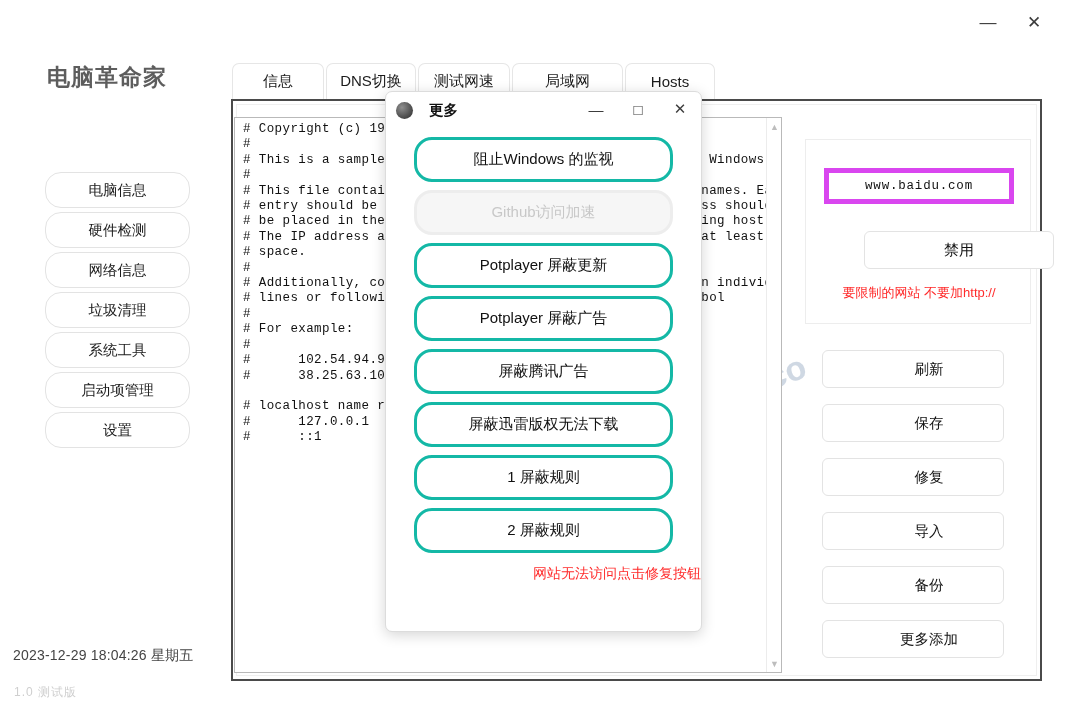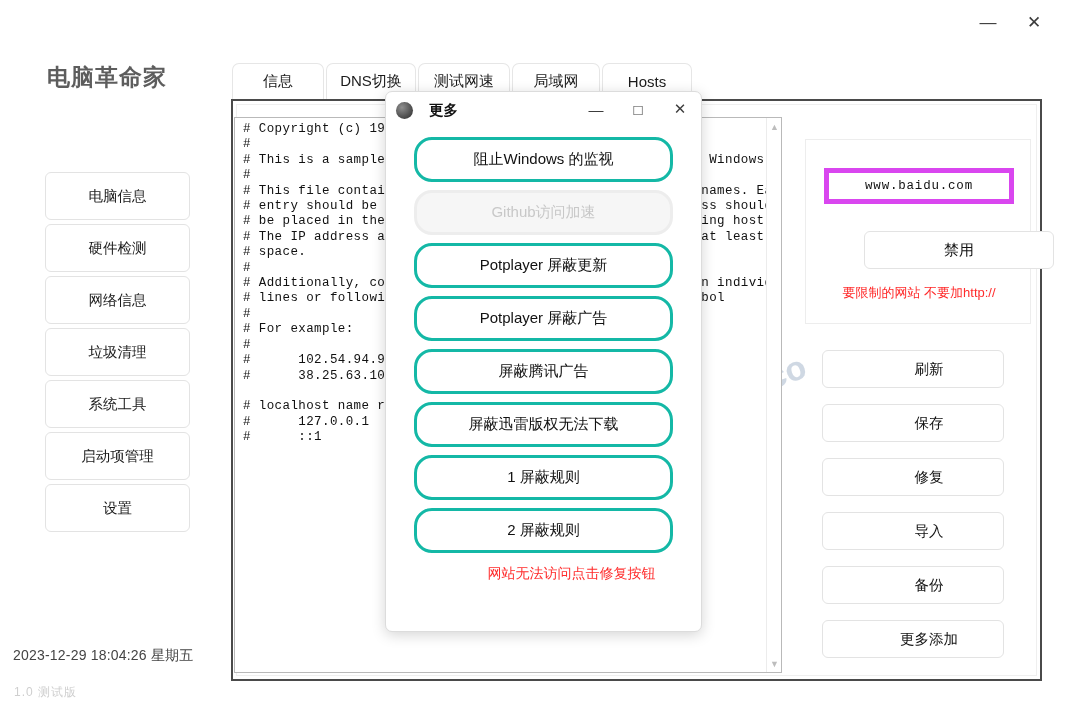--- a/index.html
+++ b/index.html
@@ -25,22 +25,22 @@
   
   #brand{
     position:absolute;left:47px;top:62px;
     font-size:23px;font-weight:bold;color:#5d5d5d;
     letter-spacing:1px;
   }
   #sidebar{
     position:absolute;left:45px;top:172px;width:145px;
   }
   .side-btn{
-    width:145px;height:48px;margin-bottom:4px;
-    border:1px solid #e3e3e3;border-radius:6px;background:#fff;
+    width:145px;height:36px;margin-bottom:4px;
+    border:1px solid #e3e3e3;border-radius:16px;background:#fff;
     display:flex;align-items:center;justify-content:center;
     font-size:14.5px;color:#1b1b1b;box-sizing:border-box;
   }
   #clock{
     position:absolute;left:13px;top:647px;
     font-size:14px;color:#444;letter-spacing:.2px;white-space:nowrap;
   }
   #version{
     position:absolute;left:14px;top:684px;
     font-size:12px;color:#cfcfcf;letter-spacing:1px;
@@ -160,22 +160,22 @@
   }
   #dlg-body{position:absolute;left:0;top:45px;width:100%;}
   .dlg-btn{
     width:259px;height:45px;margin:0 auto 8px auto;
     border:3px solid #14b8a6;border-radius:18px;background:#fff;
     display:flex;align-items:center;justify-content:center;
     font-size:15px;color:#111;box-sizing:border-box;
   }
   .dlg-btn.disabled{background:#f6f6f6;color:#c8c8c8;border-color:#ededed;}
   #dlg-note{
-    width:100%;text-align:center;margin-top:12px;
-    font-size:14px;color:#ff2b2b;margin-left:28px;
+    width:100%;text-align:right;margin-top:12px;
+    font-size:14px;color:#ff2b2b;
   }
 </style>
 </head>
 <body>
 
 <div id="titlebar">
   <div id="win-controls">
     <div class="wbtn">—</div>
     <div class="wbtn">✕</div>
   </div>
@@ -193,21 +193,21 @@
   <div class="side-btn">设置</div>
 </div>
 
 <div id="clock">2023-12-29 18:04:26  星期五</div>
 <div id="version">1.0   测试版</div>
 
 <div id="tabs">
   <div class="tab" style="width:92px">信息</div>
   <div class="tab" style="width:90px">DNS切换</div>
   <div class="tab" style="width:92px">测试网速</div>
-  <div class="tab" style="width:88px">局域网</div>
+  <div class="tab" style="width:111px">局域网</div>
   <div class="tab" style="width:90px">Hosts</div>
 </div>
 
 <div id="main-panel">
   <div id="main-inner"></div>
 </div>
 
 <div class="wm" id="wm-red2">值得收藏·</div>
 <div class="wm" id="wm-red">黑域真地</div>
 <div class="wm" id="wm-blue">Hybase.co</div>

